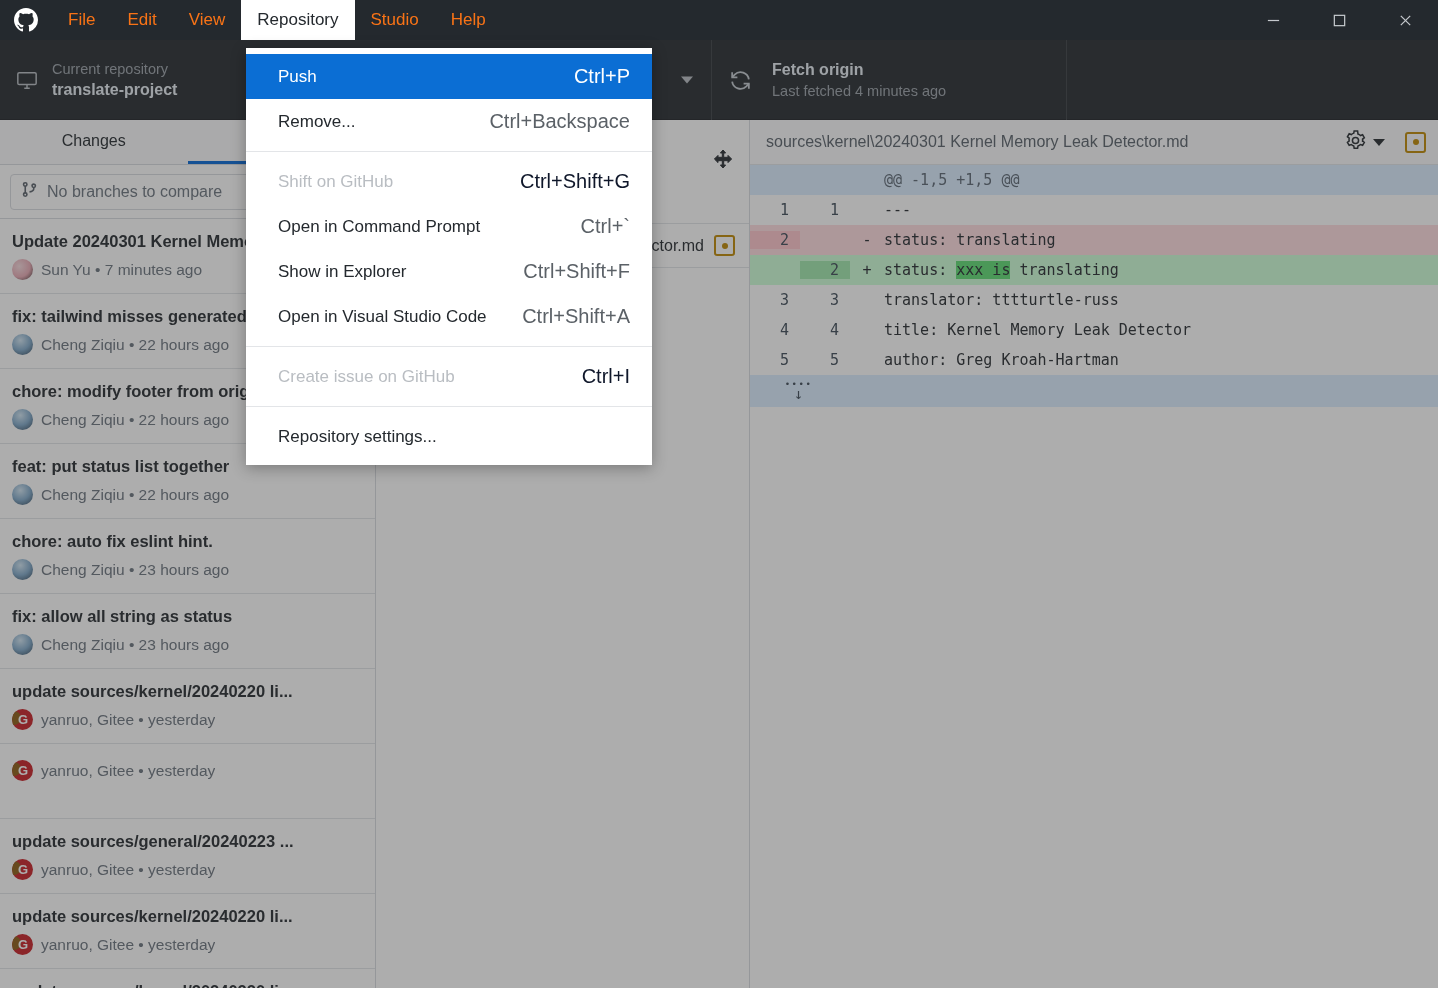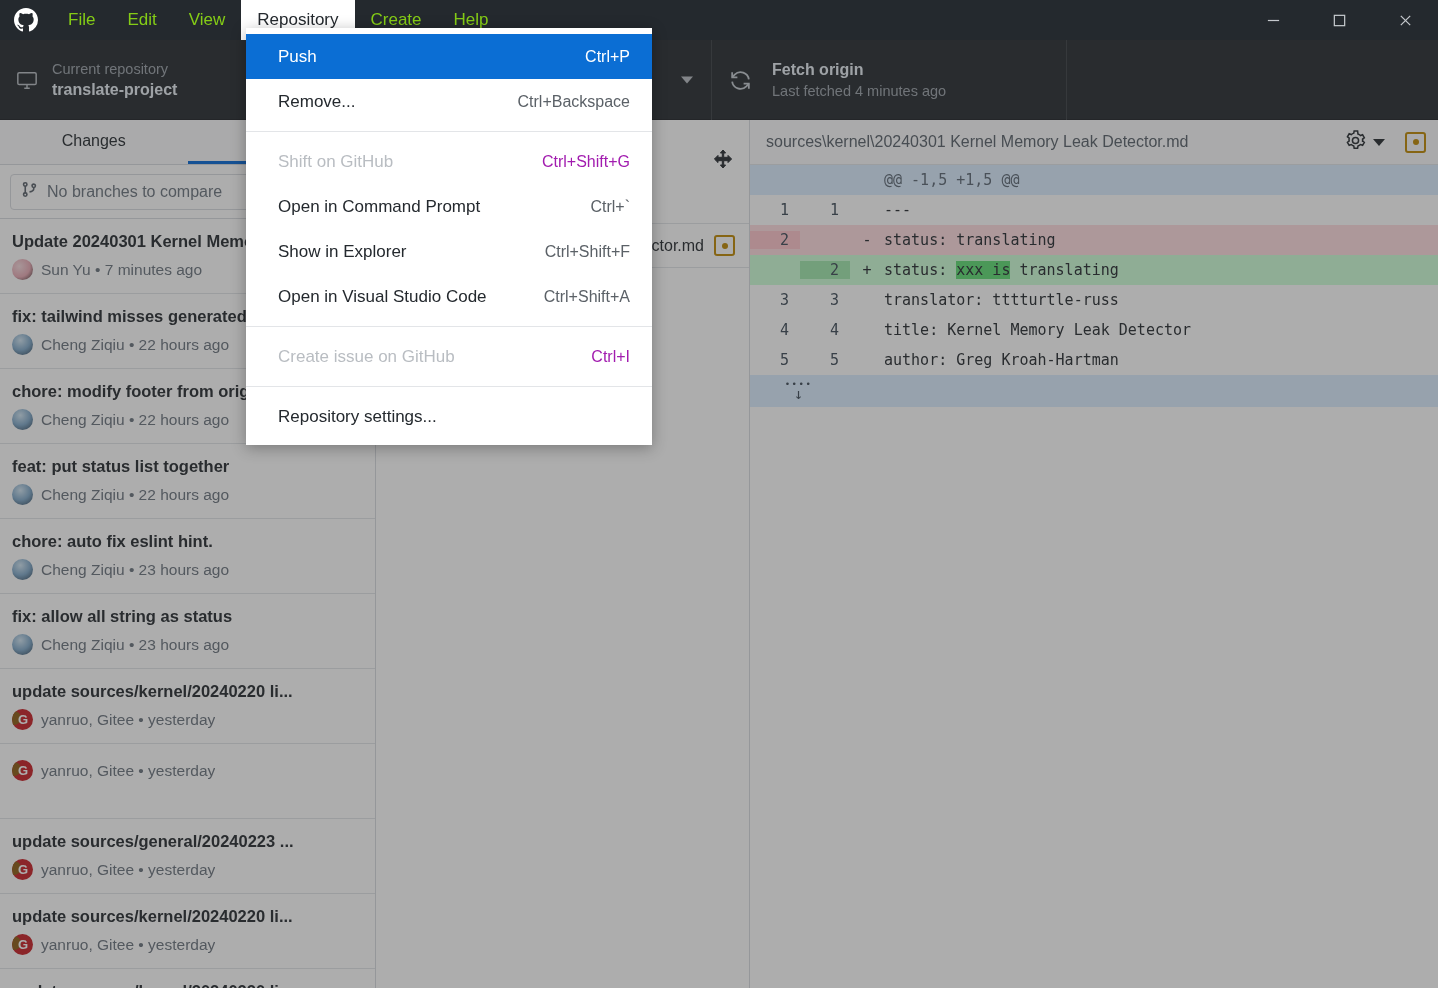--- a/index.html
+++ b/index.html
@@ -24,21 +24,21 @@
   }
   .gh-logo {
     width: 52px; height: 40px;
     display: flex; align-items: center; justify-content: center;
   }
   .gh-logo svg { width: 24px; height: 24px; fill: #ffffff; }
   .menubar { display: flex; align-items: stretch; height: 40px; }
   .menu-item {
     padding: 0 16px; height: 40px;
     display: flex; align-items: center;
-    color: #84cc16; font-size: 17px;
+    color: #f97316; font-size: 17px;
     cursor: default; white-space: nowrap;
   }
   .menu-item.open { background: #ffffff; color: #24292e; }
   .wincontrols {
     position: absolute; right: 0; top: 0;
     display: flex; height: 40px;
   }
   .wc-btn {
     width: 66px; height: 40px;
     display: flex; align-items: center; justify-content: center;
@@ -246,56 +246,56 @@
   
   .dim {
     position: absolute; top: 40px; left: 0;
     width: 1438px; height: 948px;
     background: rgba(50,50,50,0.40);
     pointer-events: none;
   }
 
   
   .dropdown {
-    position: absolute; top: 28px; left: 246px;
+    position: absolute; top: 48px; left: 246px;
     width: 406px;
     background: #ffffff;
     box-shadow: 0 3px 14px rgba(0,0,0,0.30);
     padding: 6px 0 6px 0;
     z-index: 50;
   }
   .dd-item {
     height: 45px; display: flex; align-items: center;
     padding: 0 22px 0 32px; justify-content: space-between;
     font-size: 17px; color: #24292e;
   }
   .dd-item.selected { background: #0b6ed4; color: #ffffff; }
   .dd-item.selected .dd-key { color: #ffffff; }
   .dd-item.disabled { color: #b9bdc2; }
-  .dd-item.disabled .dd-key { color: #a21caf; }
-  .dd-key { font-size: 16px; color: #5b6167; white-space: nowrap; margin-left: 22px; }
+  .dd-item.disabled .dd-key { color: #0f172a; }
+  .dd-key { font-size: 20px; color: #5b6167; white-space: nowrap; margin-left: 22px; }
   .dd-sep { height: 1px; background: #e3e5e8; margin: 7px 0; }
 </style>
 </head>
 <body>
 
 <div id="app">
 
   <div class="titlebar">
     <div class="gh-logo">
       <svg viewBox="0 0 16 16" aria-hidden="true">
           <path d="M8 0C3.58 0 0 3.58 0 8c0 3.54 2.29 6.53 5.47 7.59.4.07.55-.17.55-.38 0-.19-.01-.82-.01-1.49-2.01.37-2.53-.49-2.69-.94-.09-.23-.48-.94-.82-1.13-.28-.15-.68-.52-.01-.53.63-.01 1.08.58 1.23.82.72 1.21 1.87.87 2.33.66.07-.52.28-.87.51-1.07-1.78-.2-3.64-.89-3.64-3.95 0-.87.31-1.59.82-2.15-.08-.2-.36-1.02.08-2.12 0 0 .67-.21 2.2.82.64-.18 1.32-.27 2-.27s1.36.09 2 .27c1.53-1.04 2.2-.82 2.2-.82.44 1.1.16 1.92.08 2.12.51.56.82 1.27.82 2.15 0 3.07-1.87 3.75-3.65 3.95.29.25.54.73.54 1.48 0 1.07-.01 1.93-.01 2.2 0 .21.15.46.55.38A8.01 8.01 0 0 0 16 8c0-4.42-3.58-8-8-8z"></path>
         </svg>
     </div>
     <div class="menubar">
       <div class="menu-item">File</div>
       <div class="menu-item">Edit</div>
       <div class="menu-item">View</div>
       <div class="menu-item open">Repository</div>
-      <div class="menu-item">Create</div>
+      <div class="menu-item">Studio</div>
       <div class="menu-item">Help</div>
     </div>
     <div class="wincontrols">
       <div class="wc-btn">
         <svg viewBox="0 0 16 16">
             <line x1="2" y1="8" x2="14" y2="8"></line>
           </svg>
       </div>
       <div class="wc-btn">
         <svg viewBox="0 0 16 16">

